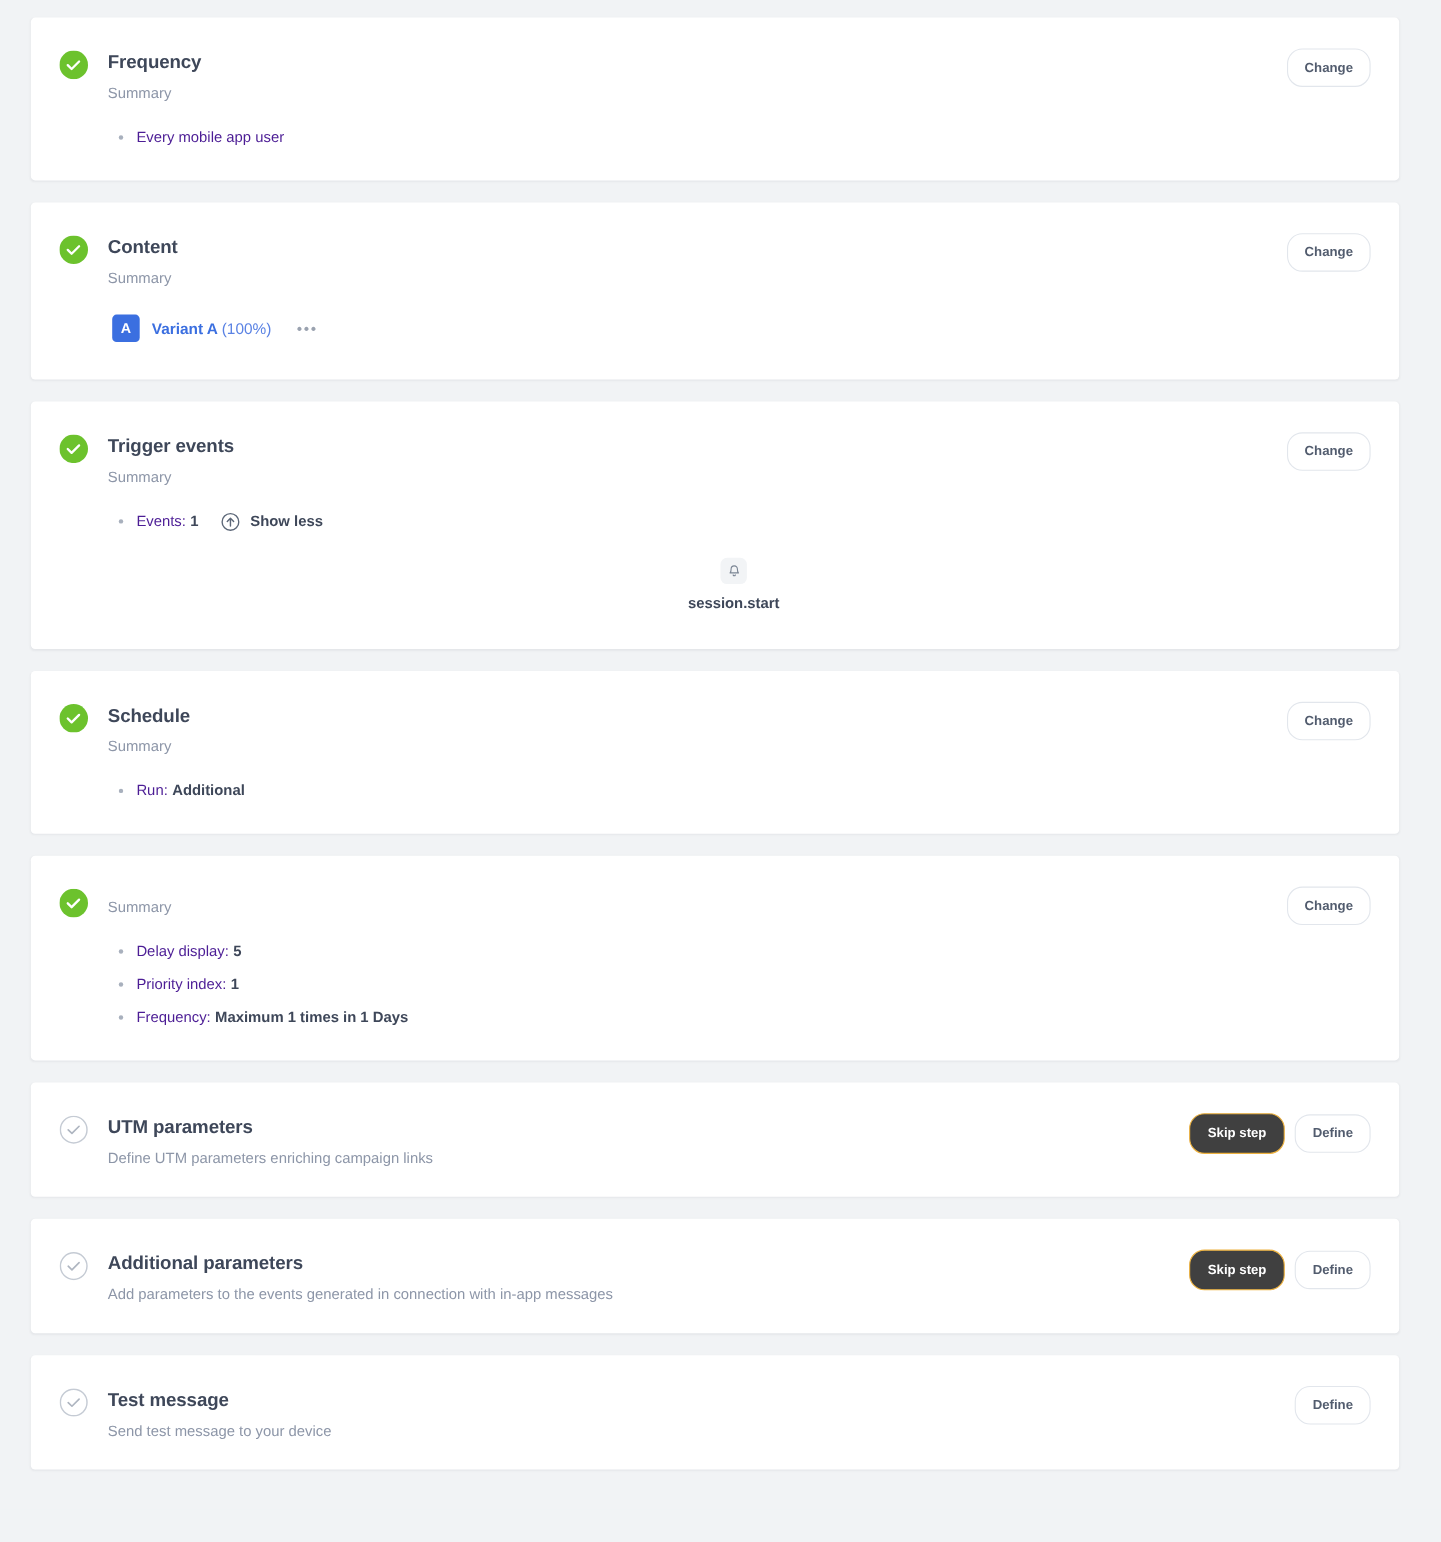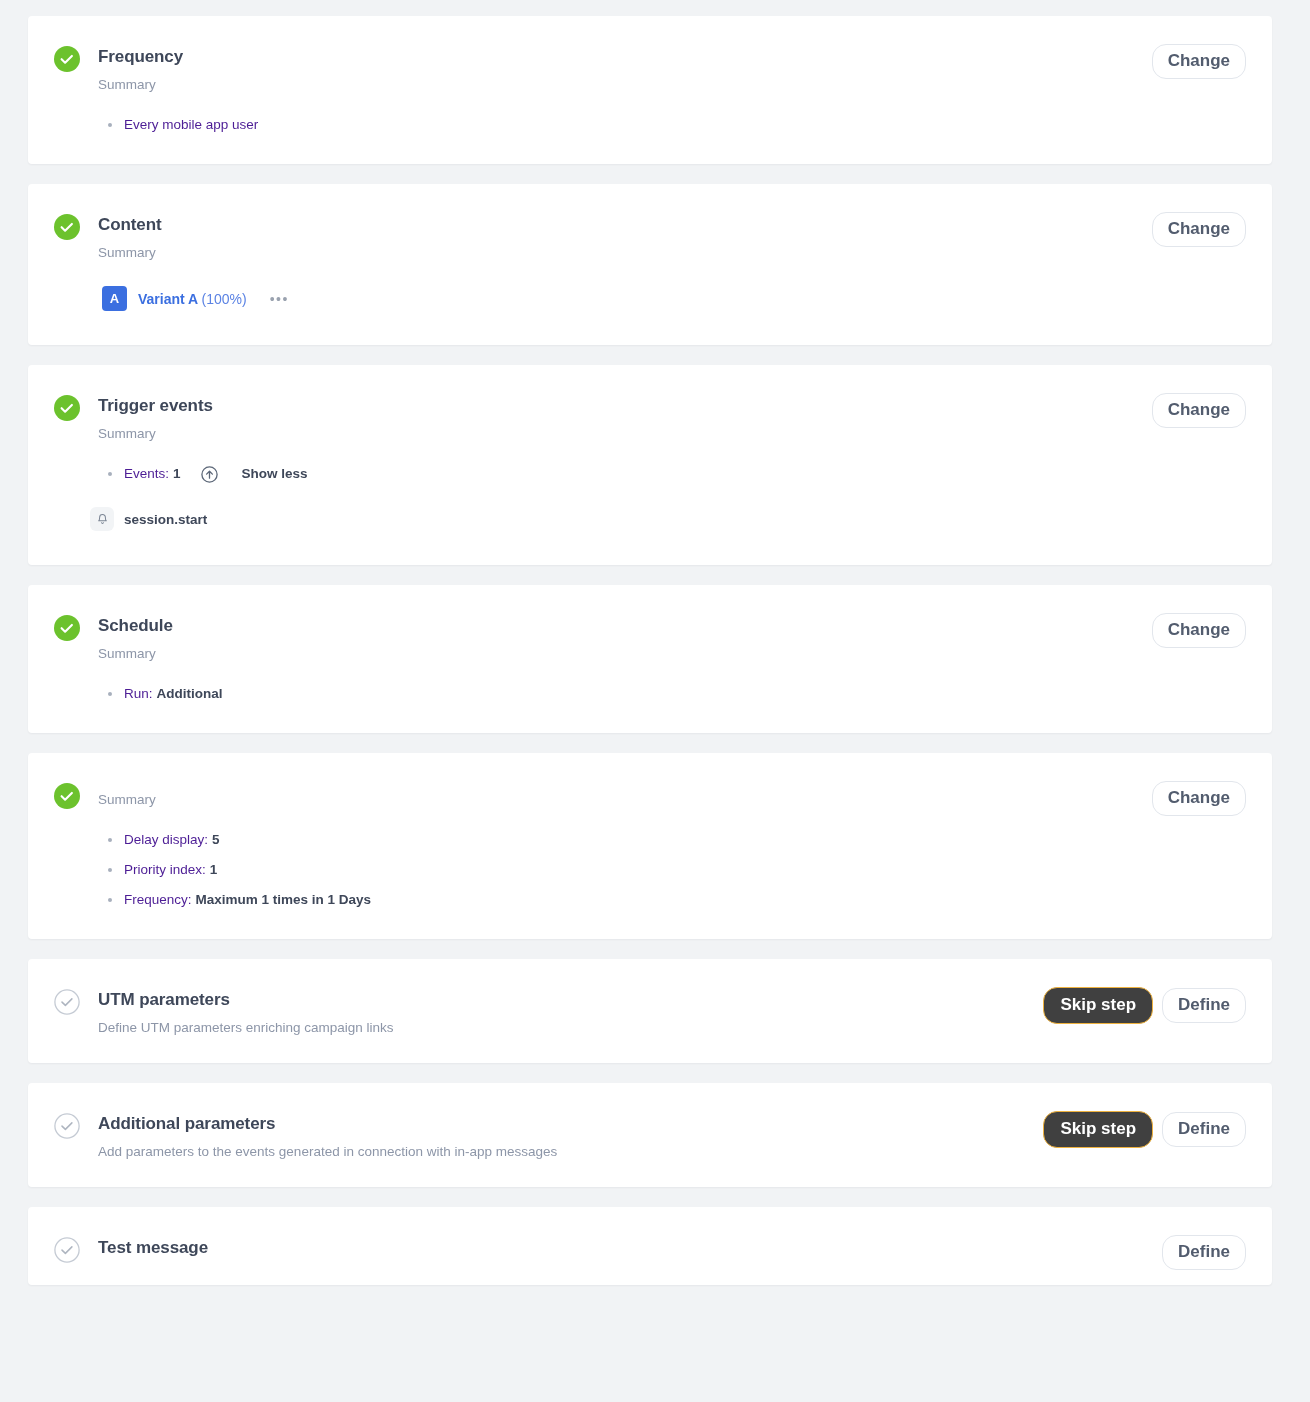--- a/index.html
+++ b/index.html
@@ -51,21 +51,21 @@
   .actions {
     position: absolute;
     right: 26px;
     top: 28px;
     display: flex;
     gap: 9px;
     align-items: center;
   }
   .btn {
     font-family: "Liberation Sans", sans-serif;
-    font-size: 17px;
+    font-size: 12px;
     font-weight: bold;
     padding: 8px 15px 9px;
     border-radius: 14px;
     cursor: pointer;
     line-height: 16px;
     white-space: nowrap;
   }
   .btn-outline {
     background: #ffffff;
     border: 1px solid #e2e6ec;
@@ -103,37 +103,38 @@
     color: #3e4759;
     font-weight: bold;
     margin-left: 4px;
   }
   .bullet .lbl { color: #4c1d95; }
 
   
   .showless {
     display: inline-flex;
     align-items: center;
-    gap: 24px;
+    gap: 10px;
     margin-left: 20px;
     cursor: pointer;
   }
   .showless .txt {
     font-size: 13.5px;
     font-weight: bold;
     color: #3e4759;
   }
   .showless svg { display: block; }
 
   
   .event-row {
     display: flex;
     align-items: center;
     gap: 10px;
     margin: 24px 0 0 34px;
+    flex-direction: column;
   }
   .event-ico {
     width: 24px; height: 24px;
     border-radius: 6px;
     background: #f2f4f6;
     display: flex;
     align-items: center;
     justify-content: center;
   }
   .event-name {
@@ -366,18 +367,19 @@
 <div class="card">
   <div class="card-inner pad-bottom-xs">
     <span class="status">
       <svg viewBox="0 0 26 26">
           <circle cx="13" cy="13" r="12.1" fill="none" stroke="#c5cbd4" stroke-width="1.3"></circle>
           <path d="M8 13.1l3.4 3.3 6.5-6.5" stroke="#aeb5c0" stroke-width="1.5" fill="none" stroke-linecap="round" stroke-linejoin="round"></path>
         </svg>
     </span>
     <div class="head">
       <div class="title">Test message</div>
+      <div class="subtitle">Send test message to your device</div>
     </div>
     <div class="actions">
       <div class="btn btn-outline">Define</div>
     </div>
   </div>
 </div>
 
 </body></html>

